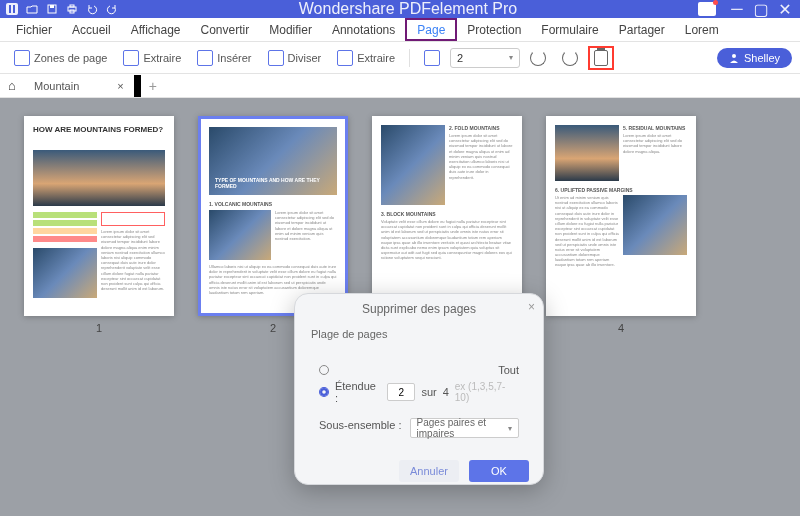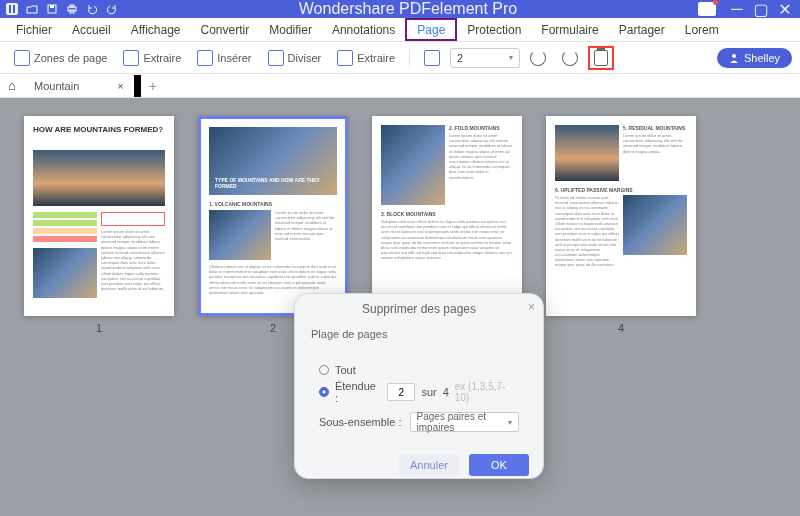--- a/index.html
+++ b/index.html
@@ -43,26 +43,26 @@
   .thumb h1 { font-size: 8px; font-weight:800; color:#333; margin-bottom:16px; }
   .imgblock { background: linear-gradient(180deg,#3a5a7a 0%, #d9a574 60%, #2b3a4a 100%); }
   .imgblock2 { background: linear-gradient(135deg,#2a4a6a,#6a8aba,#c9a978); }
   .tinytext { color:#888; line-height:1.3; font-size:4px; }
   
   .dialog { position:absolute; left: 294px; top: 195px; width: 250px; background:#f4f5f7; border:1px solid #d6d8dc; border-radius: 14px; box-shadow: 0 6px 24px rgba(0,0,0,0.25); font-size: 11px; color:#555; }
   .dialog-title { text-align:center; padding: 8px 0 6px; font-size: 12px; color:#666; position:relative; }
   .dialog-close { position:absolute; right:8px; top:6px; color:#999; font-size:12px; }
   .dialog-body { padding: 6px 16px 10px; }
   .dialog-body .section-label { font-size: 11px; color:#666; margin-bottom: 22px; }
-  .radio-row { display:flex; align-items:center; gap:6px; padding: 2px 8px; font-size:11px; }
+  .radio-row { display:flex; align-items:center; gap:6px; padding: 2px 8px; font-size:11px;justify-content:space-between; }
   .radio { width:10px; height:10px; border:1.2px solid #888; border-radius:50%; display:inline-block; }
   .radio.on { border-color:#4a5fd9; box-shadow: inset 0 0 0 2.2px #4a5fd9; }
   .smallinput { width:28px; height:18px; border:1px solid #ccc; background:#fff; border-radius:2px; font-size:10px; text-align:center; }
   .hint { color:#bbb; font-size:10px; }
-  .select { height:20px; border:1px solid #ccc; background:#fff; border-radius:2px; display:flex; align-items:center; justify-content:space-between; padding: 0 6px; font-size:10px; color:#666; }
+  .select { margin-top:6px; height:20px; border:1px solid #ccc; background:#fff; border-radius:2px; display:flex; align-items:center; justify-content:space-between; padding: 0 6px; font-size:10px; color:#666; }
   .dialog-footer { display:flex; justify-content:flex-end; gap:10px; padding: 10px 14px 2px; }
   .btn { width:60px; height:22px; border-radius:3px; font-size:11px; border:none; display:flex; align-items:center; justify-content:center; cursor:pointer; }
   .btn-cancel { background:#eceef3; color:#7a8bd9; }
   .btn-ok { background:#5d74e8; color:#fff; }
   
   svg { display:block; }
 </style>
 </head>
 <body>
 

